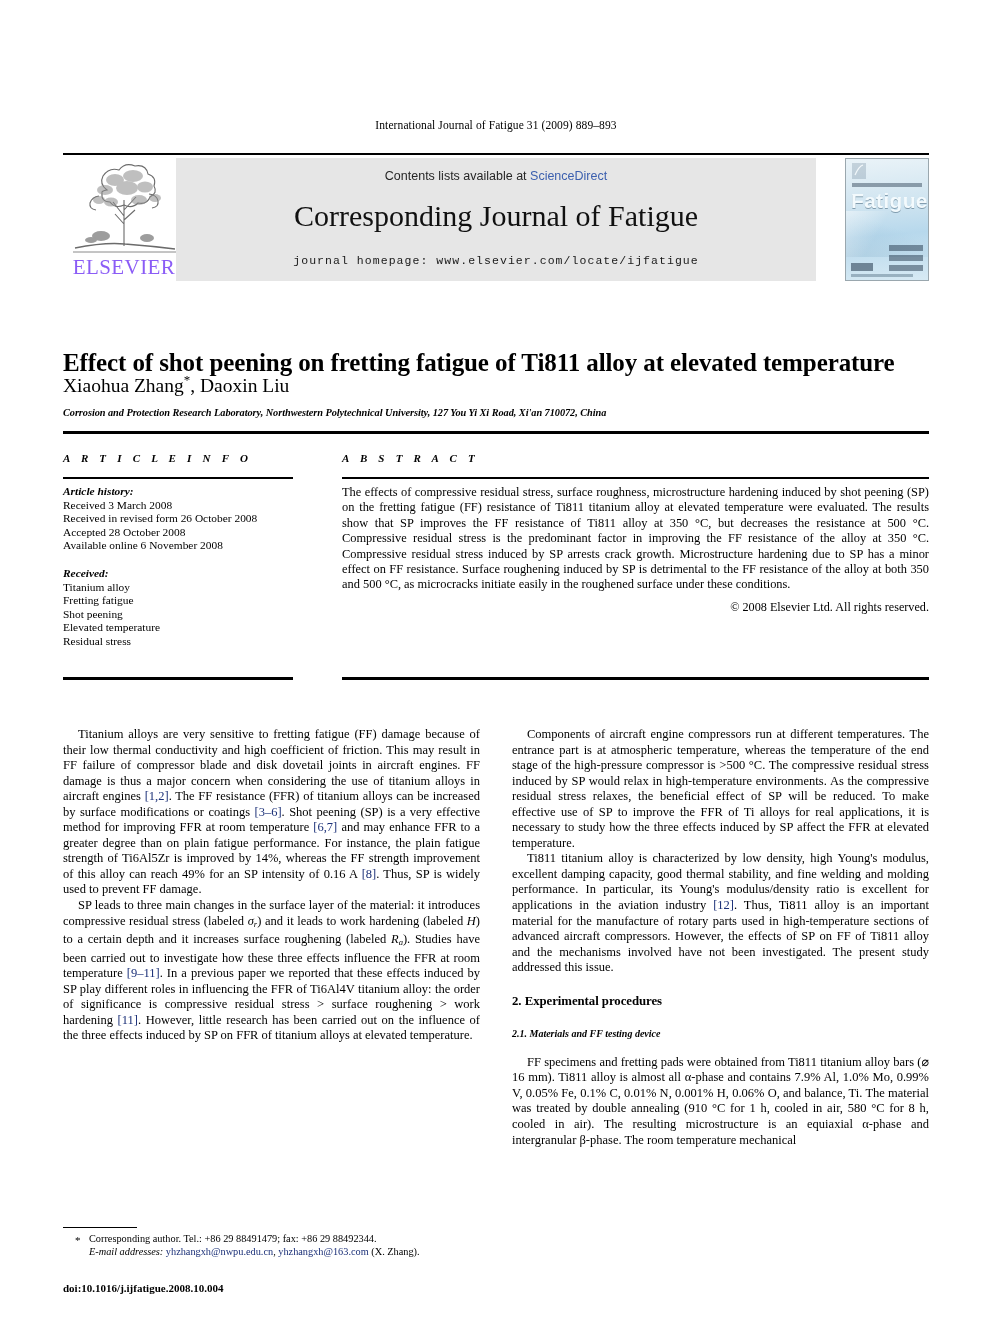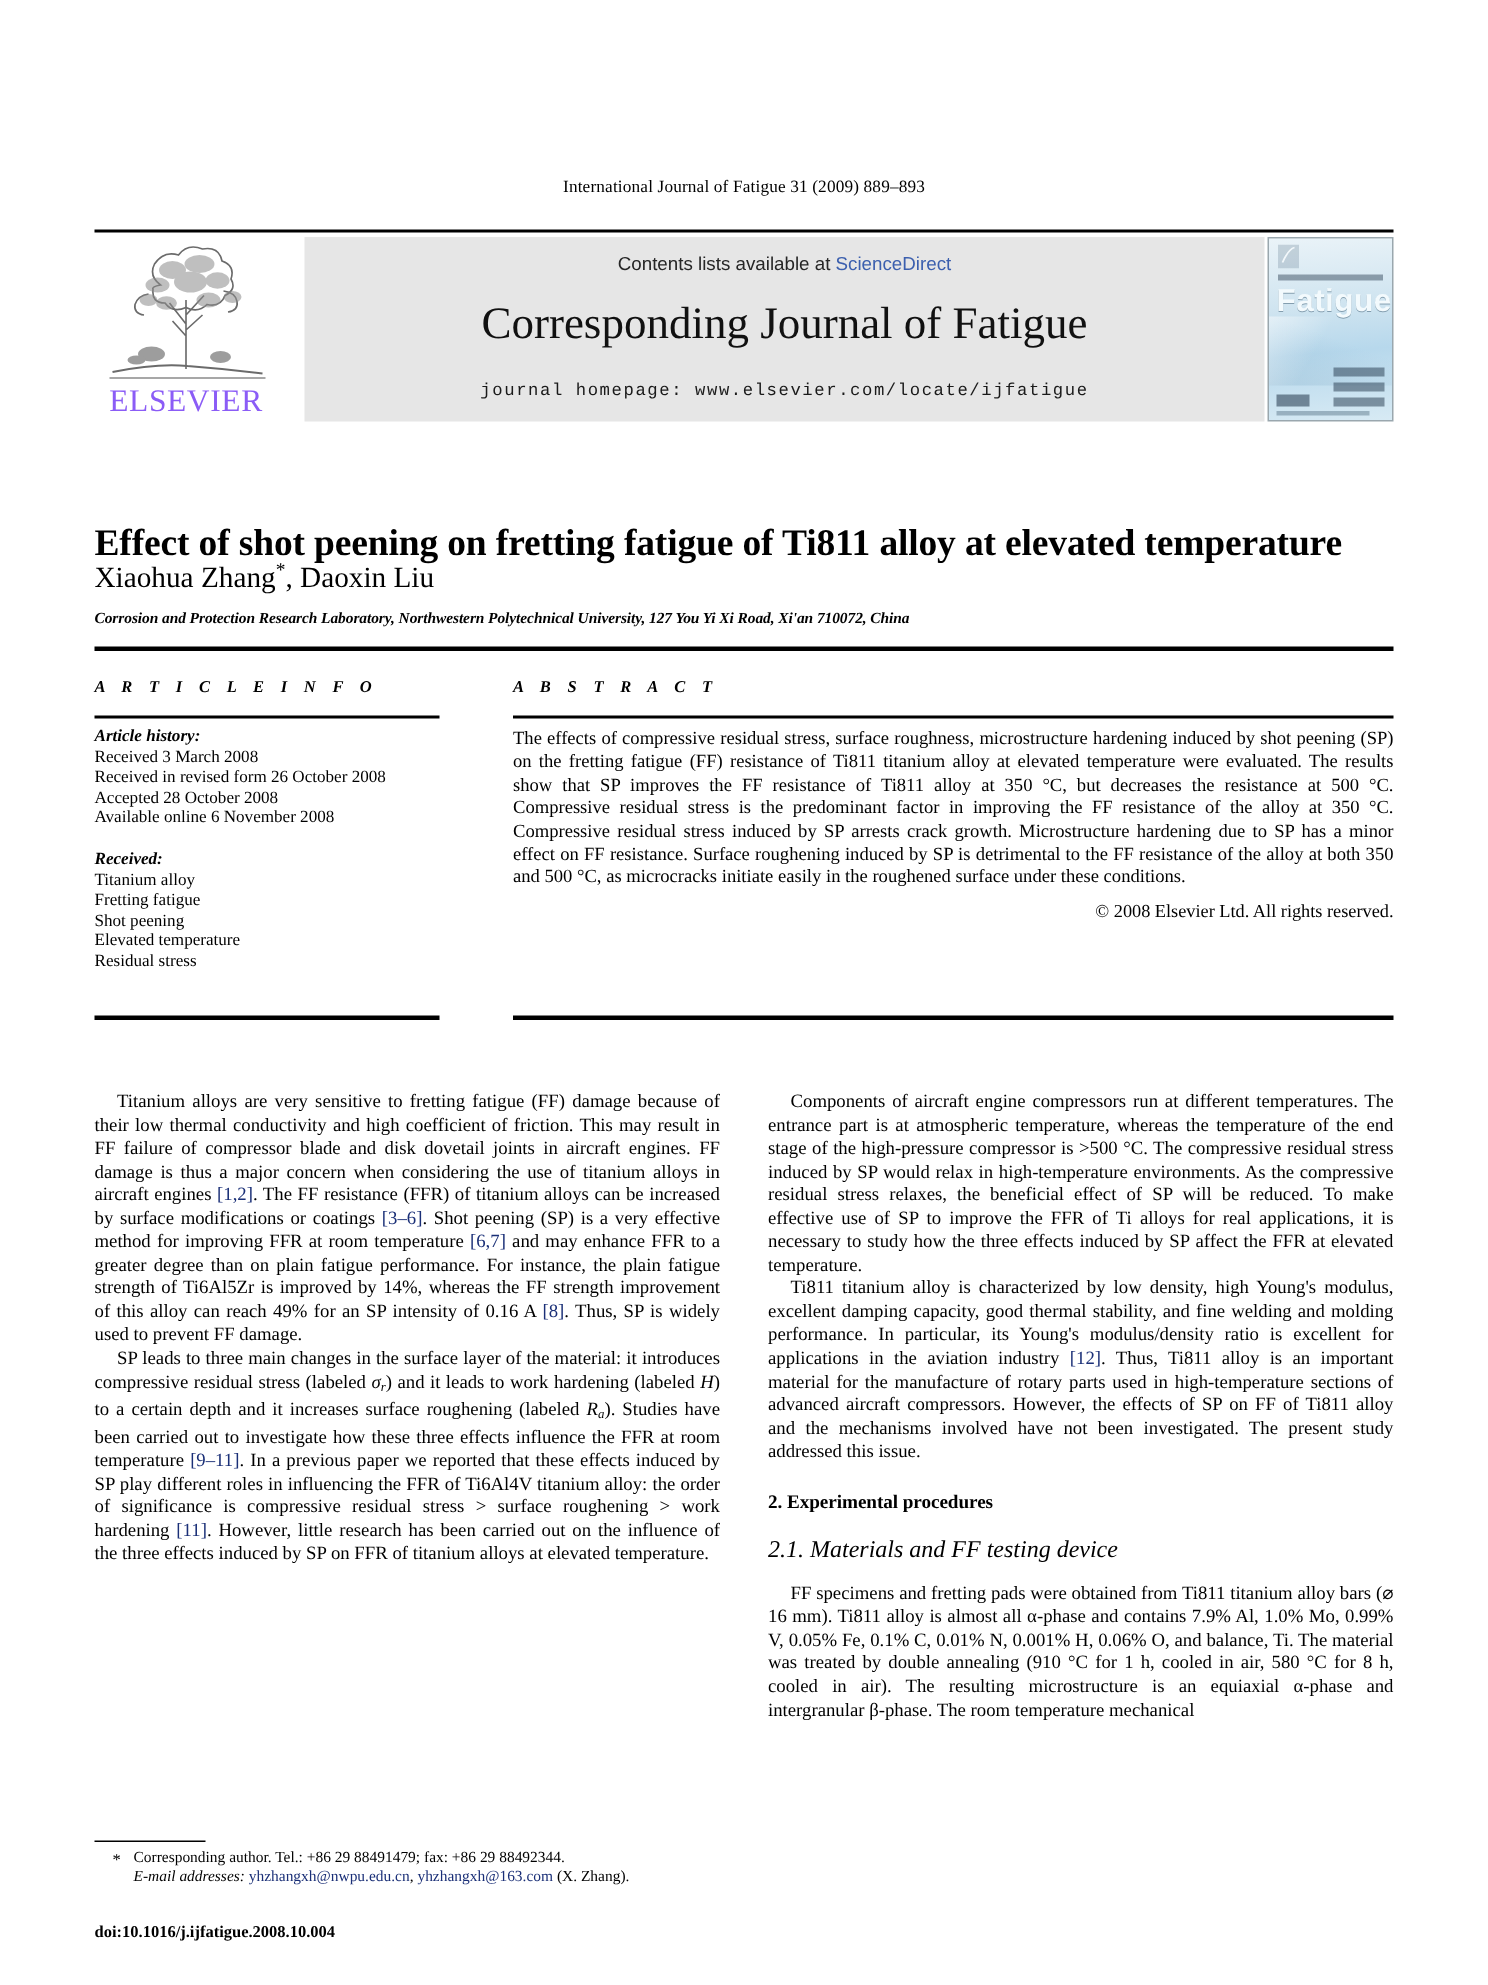--- a/index.html
+++ b/index.html
@@ -60,21 +60,21 @@
     left: 0; bottom: 1px;
     width: 122px;
     text-align: center;
     font-family: "Liberation Serif", serif;
     font-size: 21px;
     letter-spacing: .4px;
     color: #8b5cf6;
   }
   .journal-band {
     position: absolute;
-    left: 140px; top: 0;
+    left: 113px; top: 0;
     width: 640px;
     height: 123px;
     background: #e6e6e6;
   }
   .contents-line {
     position: absolute;
     left: 0; top: 11px;
     width: 640px;
     text-align: center;
     font-family: "Liberation Sans", sans-serif;
@@ -263,22 +263,22 @@
 
   .col h2 {
     margin: 0 0 14px 0;
     font-size: 12.8px;
     font-weight: 700;
     letter-spacing: -.05px;
   }
   .col h2.spaced { margin-top: 18px; }
   .col h3 {
     margin: 17px 0 13px 0;
-    font-size: 16px;
-    font-weight: 400;
+    font-size: 10px;
+    font-weight: 700;
     font-style: italic;
   }
   .col p {
     margin: 0;
     text-indent: 15px;
   }
   .ref { color: #1a2f77; }
   .it { font-style: italic; }
   .sub { font-size: 8.6px; vertical-align: -2px; font-style: italic; }
 

